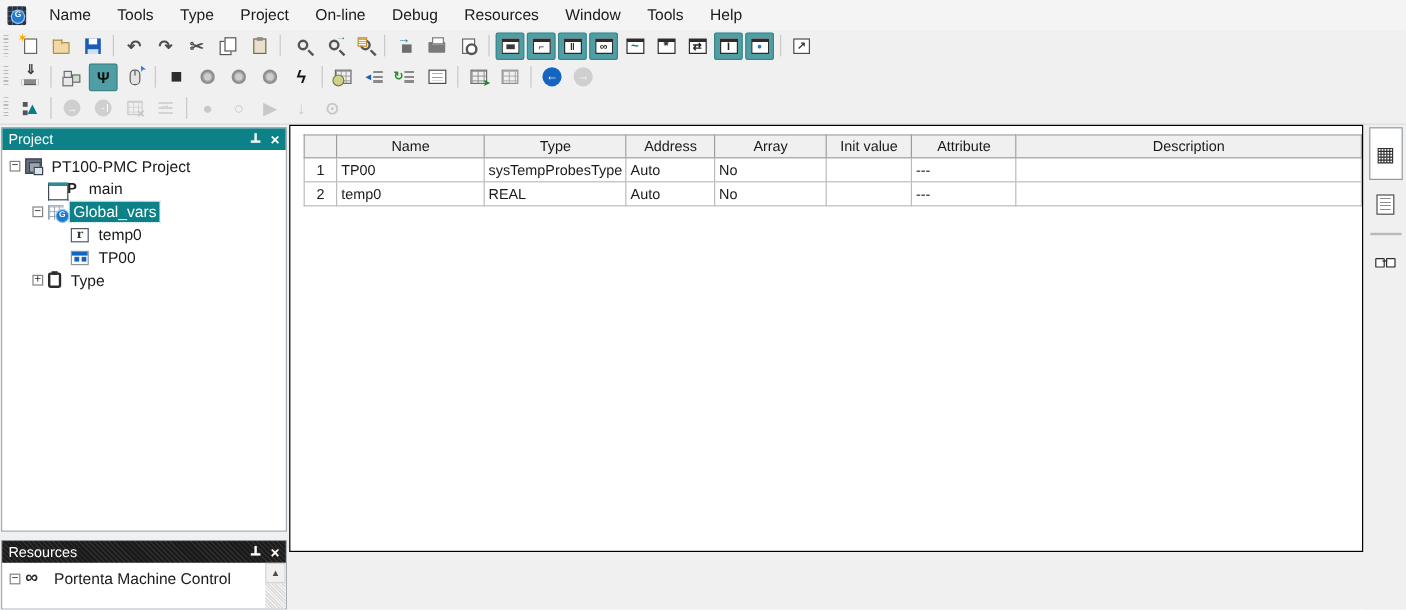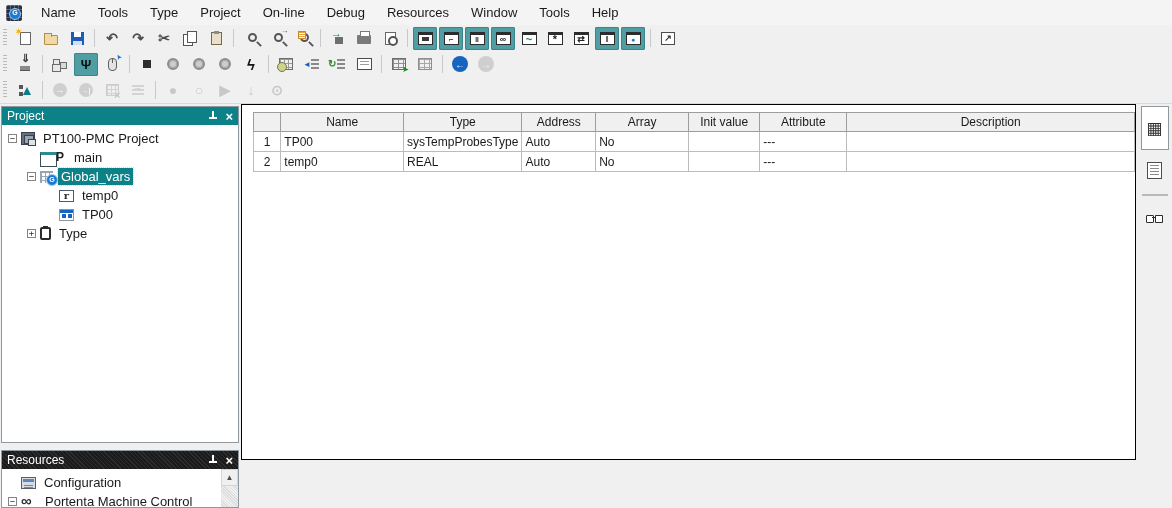--- a/index.html
+++ b/index.html
@@ -395,25 +395,20 @@
 
 <div id="resources-panel" class="panel">
   <div class="panel-hdr">
     <span class="hdr-title">Resources</span>
     <span class="hdr-pin"></span>
     <span class="hdr-close">×</span>
   </div>
   <div class="panel-body">
     <div id="resources-tree" style="padding-right:17px;">
         <div class="tree-row" style="padding-left: 6px;">
-          <span class="exp-spacer"></span>
-          <span class="tree-ic t-config"></span>
-          <span class="tree-label">Configuration</span>
-        </div>
-        <div class="tree-row" style="padding-left: 6px;">
           <span class="exp">−</span>
           <span class="tree-ic t-device"></span>
           <span class="tree-label">Portenta Machine Control</span>
         </div>
       </div>
     <div class="rscroll">
       <div class="rs-up">▲</div>
     </div>
   </div>
 </div>

